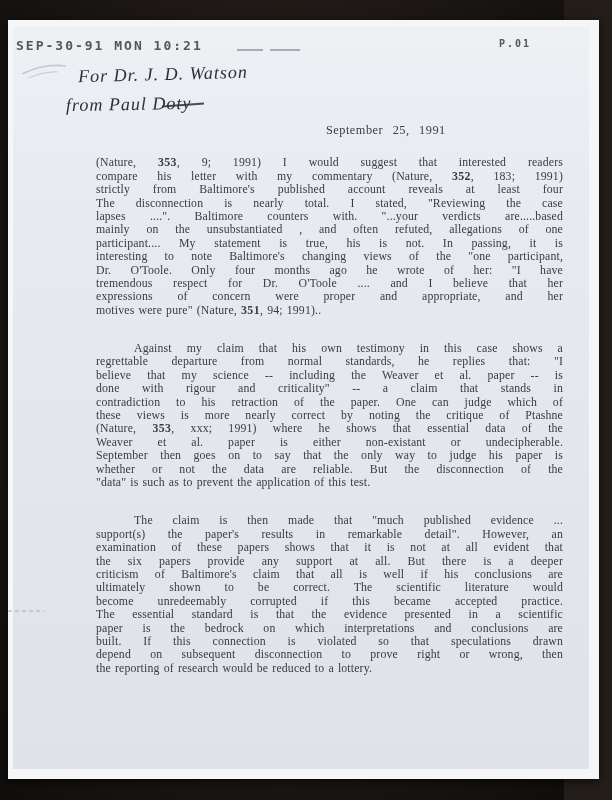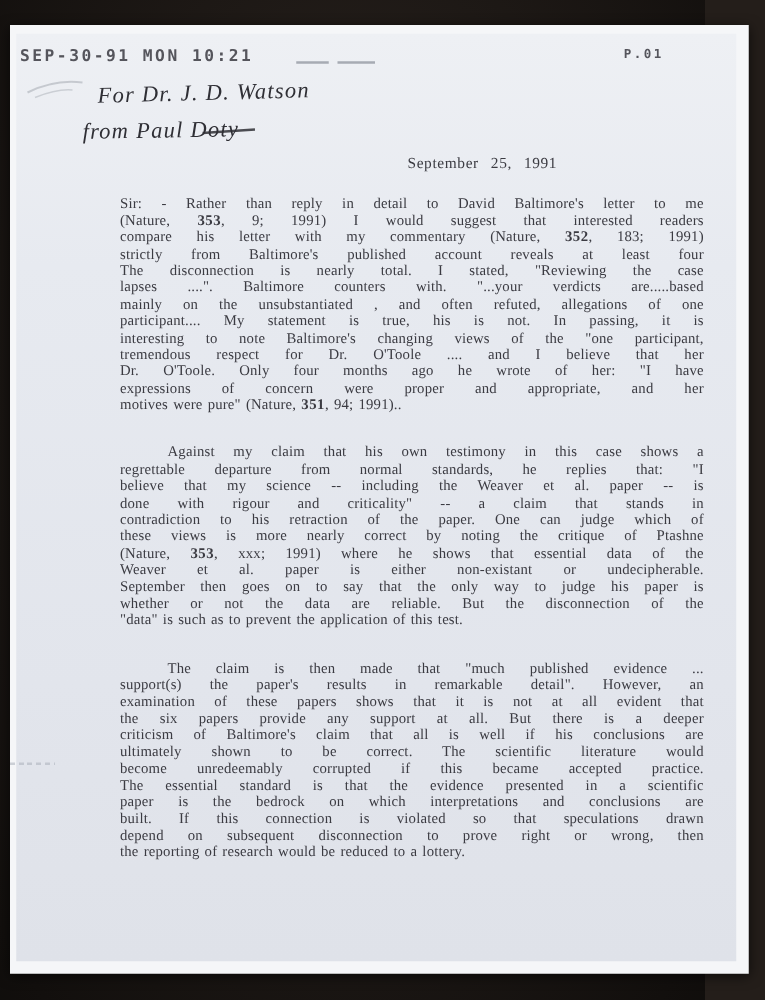--- a/index.html
+++ b/index.html
@@ -104,31 +104,30 @@
 
   <div class="hw hw1">For Dr. J. D. Watson</div>
   <div class="hw hw2">from Paul Doty</div>
   <div class="t-crossbar"></div>
 
   <div class="margin-artifact"></div>
 
   <div class="letter">
     <div class="date-line">September 25, 1991</div>
     <div class="para">
-        <span class="line">Sir: -  Rather than reply in detail to David Baltimore's letter to me</span>
         <span class="line">(Nature, <b>353</b>, 9; 1991) I would suggest that interested readers</span>
         <span class="line">compare his letter with my commentary (Nature, <b>352</b>, 183; 1991)</span>
         <span class="line">strictly from Baltimore's published account reveals at least four</span>
         <span class="line">The disconnection is nearly total.  I stated, "Reviewing the case</span>
         <span class="line">lapses ....".  Baltimore counters with. "...your verdicts are.....based</span>
         <span class="line">mainly on the unsubstantiated , and often refuted, allegations of one</span>
         <span class="line">participant....  My statement is true, his is not.  In passing, it is</span>
         <span class="line">interesting to note Baltimore's changing views of the "one participant,</span>
+        <span class="line">Dr. O'Toole.  Only four months ago he wrote of her: "I have</span>
         <span class="line">tremendous respect for Dr. O'Toole .... and I believe that her</span>
-        <span class="line">Dr. O'Toole.  Only four months ago he wrote of her: "I have</span>
         <span class="line">expressions of concern were proper and appropriate, and her</span>
         <span class="line">motives were pure" (Nature, <b>351</b>, 94; 1991)..</span>
       </div>
     <div class="para indented">
         <span class="line">Against my claim that his own testimony in this case shows  a</span>
         <span class="line">regrettable departure from normal standards,  he replies that: "I</span>
         <span class="line">believe that my science -- including the Weaver et al. paper -- is</span>
         <span class="line">done with rigour and criticality" -- a claim that stands in</span>
         <span class="line">contradiction to his retraction of the paper.  One can judge which of</span>
         <span class="line">these views is more nearly correct by noting the critique of Ptashne</span>

